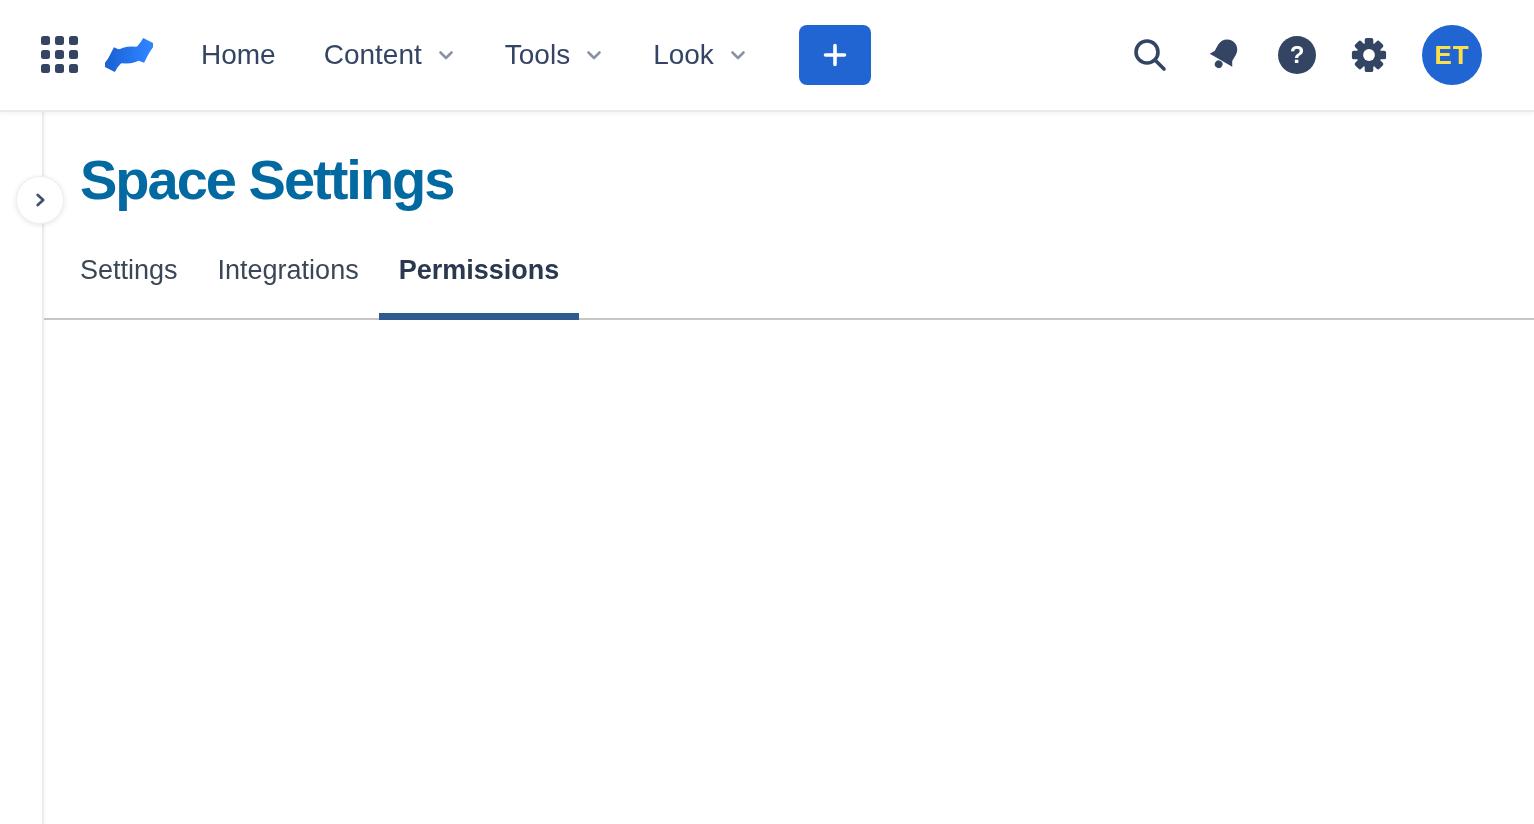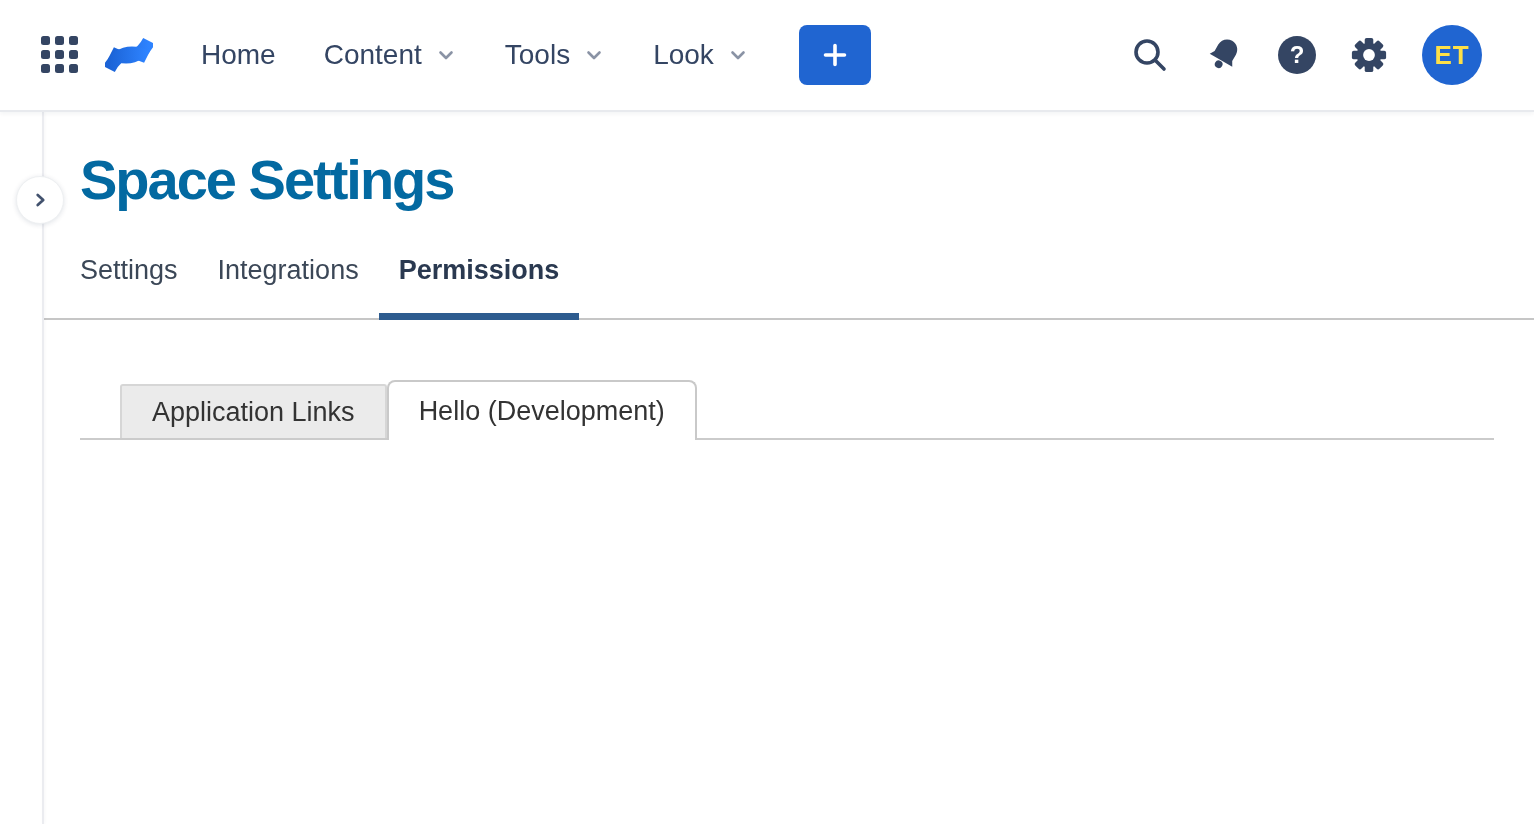--- a/index.html
+++ b/index.html
@@ -288,19 +288,15 @@
 <main class="content">
 
   <h1 class="page-title">Space Settings</h1>
 
   <nav class="tabs-wrap">
     <div class="tab">Settings</div>
     <div class="tab">Integrations</div>
     <div class="tab active">Permissions</div>
   </nav>
 
-  <div class="subtabs-wrap">
-    <div class="subtab inactive">Application Links</div>
-    <div class="subtab active">Hello (Development)</div>
-  </div>
 
 
 </main>
 
 </body></html>

